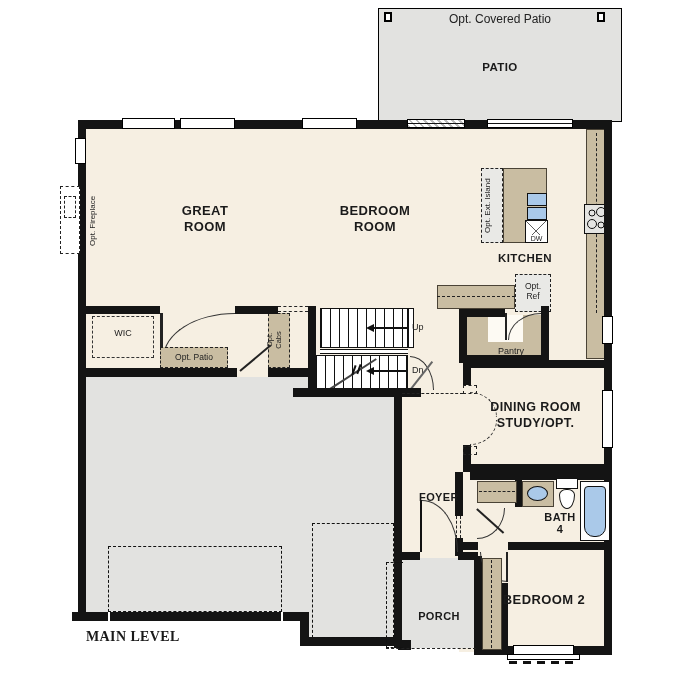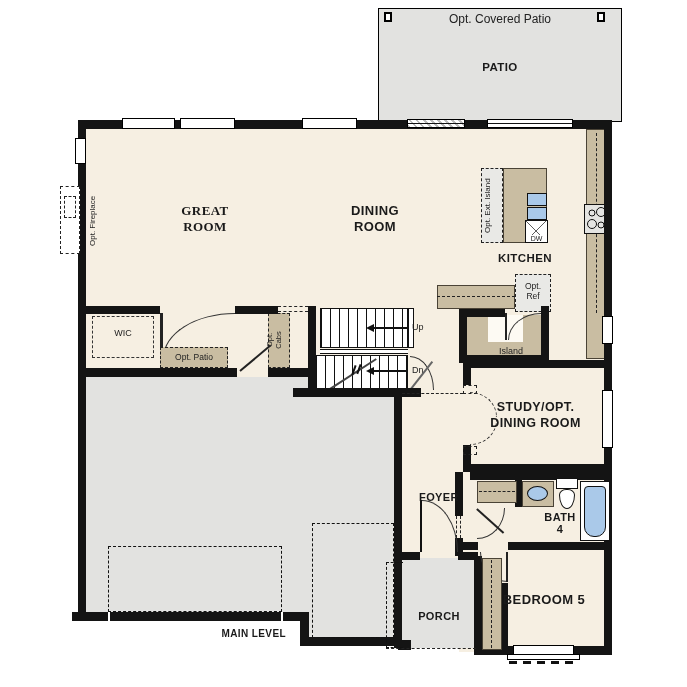--- a/index.html
+++ b/index.html
@@ -78,21 +78,21 @@
   <div class="dashline-h" style="left:437px;top:296px;width:78px;border-top-width:1px;"></div>
   <div class="optbox" style="left:515px;top:274px;width:36px;height:38px;background:var(--optional_fill,#e9e9e6);font-size:8.5px;text-align:center;padding-top:6px;color:#222;">
     <div>Opt.</div>
     <div>Ref</div>
   </div>
 
   <div class="counter" style="left:462px;top:315px;width:81px;height:42px;border:none;"></div>
   <div class="abs" style="left:488px;top:315px;width:35px;height:27px;background:#fdfaf3;"></div>
   <div class="arc" style="left:508px;top:313px;width:33px;height:27px;border-top:1px solid #333;border-left:1px solid #333;border-top-left-radius:100%;"></div>
   <div class="abs" style="left:505px;top:313px;width:2px;height:27px;background:#222;"></div>
-  <div class="lbl-sm" style="left:480px;top:346px;width:62px;font-size:9px;">Island</div>
+  <div class="lbl-sm" style="left:480px;top:346px;width:62px;font-size:9px;">Pantry</div>
 
   <div class="abs" style="left:92px;top:316px;width:62px;height:42px;border:1px dashed #333;"></div>
   <div class="lbl-sm" style="left:92px;top:328px;width:62px;font-size:9px;">WIC</div>
   <div class="arc" style="left:163px;top:313px;width:72px;height:45px;border-top:1px solid #333;border-left:1px solid #333;border-top-left-radius:100%;"></div>
   <div class="abs" style="left:160px;top:313px;width:3px;height:46px;background:#222;"></div>
   <div class="optbox counter" style="left:160px;top:347px;width:68px;height:21px;border:1.5px dashed #222;"></div>
   <div class="lbl-sm" style="left:160px;top:352px;width:68px;font-size:8.5px;">Opt. Patio</div>
   <div class="optbox counter" style="left:268px;top:313px;width:22px;height:55px;border:1.5px dashed #222;"></div>
   <div class="abs" style="left:258px;top:326px;width:42px;height:28px;transform:rotate(-90deg);font-size:7.5px;color:#222;text-align:center;line-height:1.2;">
     <div>Opt.</div>
@@ -198,37 +198,37 @@
   <div class="dashline-v" style="left:491px;top:560px;height:88px;border-left-width:1px;"></div>
 
   <div class="arc" style="left:422px;top:500px;width:36px;height:52px;border-top:1px solid #333;border-right:1px solid #333;border-top-right-radius:100%;"></div>
   <div class="abs" style="left:420px;top:500px;width:2px;height:52px;background:#111;"></div>
 
   <div class="abs" style="left:108px;top:546px;width:174px;height:66px;border:1.5px dashed #111;"></div>
   <div class="abs" style="left:312px;top:523px;width:82px;height:115px;border:1.5px dashed #111;"></div>
   <div class="abs" style="left:386px;top:562px;width:17px;height:86px;border:1.5px dashed #111;border-right:none;"></div>
   <div class="dashline-h" style="left:386px;top:648px;width:90px;"></div>
 
-  <div class="lbl" style="left:140px;top:203px;width:130px;font-family:Liberation Serif, serif;">
+  <div class="lbl" style="left:140px;top:203px;width:130px;">
     <div>GREAT</div>
     <div>ROOM</div>
   </div>
   <div class="lbl" style="left:310px;top:203px;width:130px;">
-    <div>DINING</div>
+    <div>BEDROOM</div>
     <div>ROOM</div>
   </div>
   <div class="lbl lbl-md" style="left:480px;top:251px;width:90px;">KITCHEN</div>
   <div class="lbl" style="left:170px;top:478px;width:145px;">
   </div>
   <div class="lbl" style="left:463px;top:400px;width:145px;font-size:12.5px;">
+    <div>DINING ROOM</div>
     <div>STUDY/OPT.</div>
-    <div>DINING ROOM</div>
   </div>
   <div class="lbl lbl-md" style="left:400px;top:491px;width:78px;font-size:11px;">FOYER</div>
   <div class="lbl" style="left:540px;top:511px;width:40px;font-size:11px;line-height:1.1;">
     <div>BATH</div>
     <div>4</div>
   </div>
   <div class="lbl lbl-md" style="left:402px;top:610px;width:74px;font-size:11px;">PORCH</div>
-  <div class="lbl" style="left:480px;top:592px;width:128px;">BEDROOM 5</div>
-  <div class="lbl" style="left:86px;top:628px;width:200px;font-size:10px;text-align:right;">MAIN LEVEL</div>
+  <div class="lbl" style="left:480px;top:592px;width:128px;">BEDROOM 2</div>
+  <div class="lbl" style="left:86px;top:628px;width:200px;font-size:14px;text-align:left;font-family:Liberation Serif, serif;">MAIN LEVEL</div>
 
 </div>
 
 </body></html>

